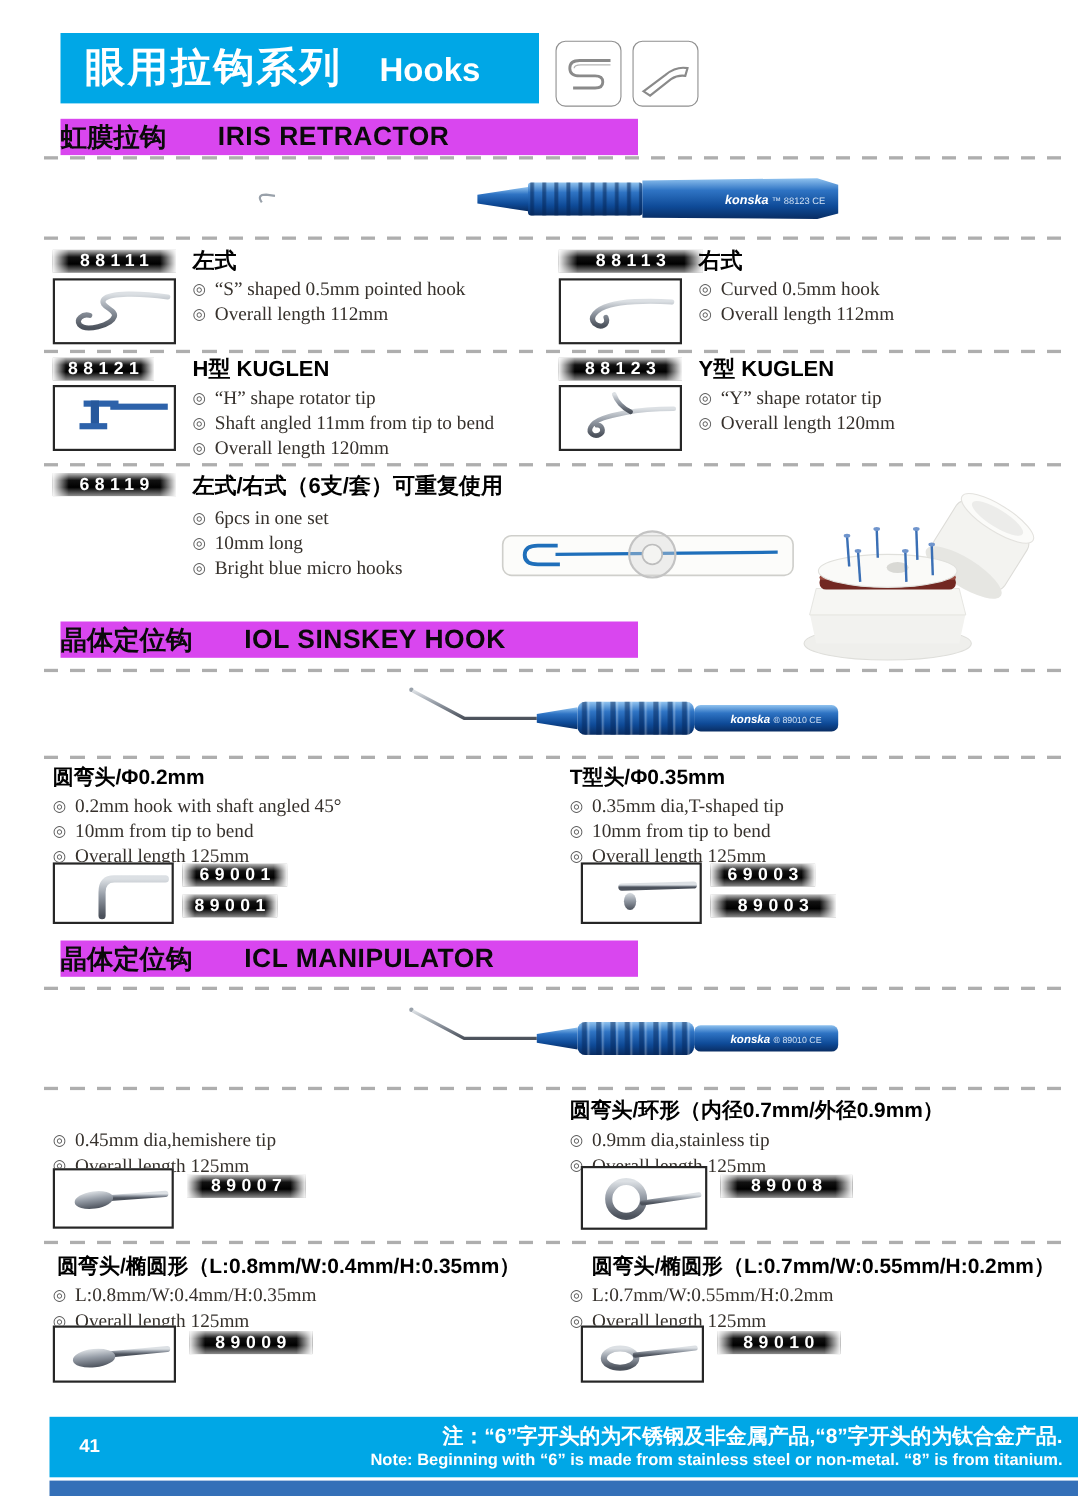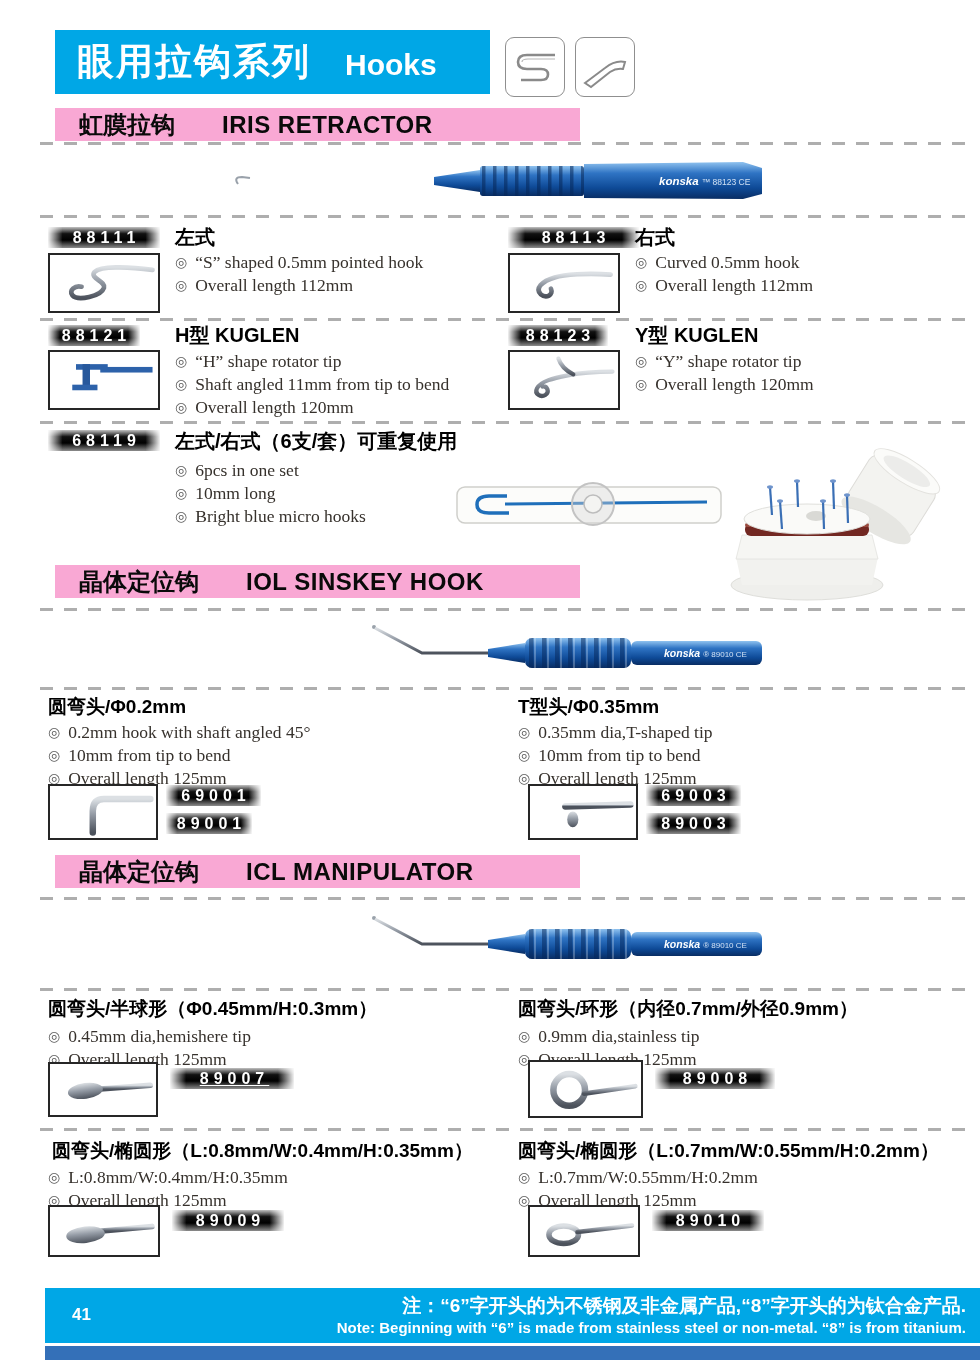--- a/index.html
+++ b/index.html
@@ -6,22 +6,22 @@
   #page{position:relative;width:980px;height:1360px;background:#ffffff;overflow:hidden;
         font-family:"Liberation Sans","DejaVu Sans",sans-serif;}
   .abs{position:absolute;}
   
   .title-banner{left:55px;top:30px;width:435px;height:64px;background:#00a7e6;
     display:flex;align-items:center;gap:34px;padding-left:22px;box-sizing:border-box;}
   .title-zh{font-size:37px;font-weight:bold;color:#fff;letter-spacing:2px;}
   .title-en{font-size:30px;font-weight:bold;color:#fff;padding-top:6px;}
   .icon-box{top:37px;width:58px;height:58px;background:#fff;border:1px solid #8f8f8f;
     border-radius:9px;display:flex;align-items:center;justify-content:center;}
-  .section-bar{height:33px;width:525px;left:55px;background:#f9a8d4;display:flex;
-    align-items:center;gap:30px;padding-left:24px;box-sizing:border-box;}
+  .section-bar{height:33px;width:525px;left:55px;background:#d946ef;display:flex;
+    align-items:center;gap:30px;box-sizing:border-box;}
   .section-zh{font-size:24px;font-weight:bold;color:#0a0a0a;}
   .section-en{font-size:24px;font-weight:bold;color:#0a0a0a;letter-spacing:0.5px;margin-left:17px;}
   
   .dash{left:40px;width:934px;height:3px;
     background:repeating-linear-gradient(90deg,#aeaeae 0 13px,transparent 13px 24px);}
   
   .badge{height:21px;line-height:21px;text-align:center;color:#fff;font-weight:bold;
     font-size:16px;letter-spacing:5px;text-indent:5px;
     background-image:linear-gradient(90deg,rgba(255,255,255,.95),rgba(255,255,255,0) 13%,rgba(255,255,255,0) 87%,rgba(255,255,255,.95)),
                      linear-gradient(180deg,#c2c2c2 0%,#111 32%,#000 62%,#8d8d8d 100%);}
@@ -164,21 +164,21 @@
     <div class="feat">
         <span class="bu">◎</span>
         <span>Shaft angled 11mm from tip to bend</span>
       </div>
     <div class="feat">
         <span class="bu">◎</span>
         <span>Overall length 120mm</span>
       </div>
   </div>
 
-  <div class="abs badge" style="left:508px;top:325px;width:100px;">
+  <div class="abs badge" style="left:508px;top:325px;width:112px;">
     <span>88123</span></div>
   <div class="abs thumb" style="left:508px;top:350px;width:112px;height:60px;">
     <svg viewBox="0 0 112 60">
       <path d="M108,21 C84,21 70,23 60,25 C45,28 31,31 27,39 C24,45 31,49 36,46 C41,43 38,36 33,37" fill="none" stroke="url(#steel)" stroke-width="4.5" stroke-linecap="round"></path>
       <path d="M66,24 C58,20 52,13 50,7" fill="none" stroke="url(#steel)" stroke-width="4.5" stroke-linecap="round"></path>
     </svg>
   </div>
   <div class="abs ptitle" style="left:635px;top:322px;">Y型  KUGLEN</div>
   <div class="abs feats" style="left:635px;top:351px;">
     <div class="feat">
@@ -309,58 +309,57 @@
       </div>
   </div>
   <div class="abs thumb" style="left:528px;top:784px;width:110px;height:56px;">
     <svg viewBox="0 0 110 56">
       <line x1="106" y1="20" x2="36" y2="22" stroke="url(#steel)" stroke-width="7" stroke-linecap="round"></line>
       <ellipse cx="44" cy="36" rx="6" ry="8.5" fill="url(#steel)"></ellipse>
     </svg>
   </div>
   <div class="abs badge" style="left:646px;top:785px;width:95px;">
     <span>69003</span></div>
-  <div class="abs badge" style="left:646px;top:813px;width:95px;text-align:center;">
+  <div class="abs badge" style="left:646px;top:813px;width:114px;text-align:center;">
     <span>89003</span></div>
 
   <div class="abs section-bar" style="top:855px;">
     <span class="section-zh">晶体定位钩</span>
     <span class="section-en">ICL MANIPULATOR</span>
   </div>
   <div class="abs dash" style="top:897px;"></div>
 
   <svg class="inst" style="left:222px;top:903px;" width="545" height="62" viewBox="0 0 545 62">
     <circle cx="152" cy="15" r="2" fill="#9aa2ab"></circle>
     <polyline points="153,16 200,41 266,41" stroke="url(#steel)" stroke-width="3" fill="none"></polyline>
     <polygon points="266,37 303,31 303,51 266,45" fill="url(#blueG)"></polygon>
     <rect x="303" y="26" width="106" height="30" rx="7" fill="url(#blueG)"></rect>
     <rect x="303" y="26" width="106" height="30" rx="7" fill="url(#ribs2)"></rect>
     <rect x="409" y="29" width="131" height="24" rx="6" fill="url(#blueG)"></rect>
     <text x="442" y="45" font-size="10.5" font-weight="bold" font-style="italic" fill="#ffffff"><tspan>konska</tspan><tspan dx="3" font-size="8" font-style="normal" font-weight="normal" fill="#cfe0f4">® 89010 CE</tspan></text>
   </svg>
   <div class="abs dash" style="top:988px;"></div>
 
-  <div class="abs phead" style="left:48px;top:996px;">圆弯头/半球形（Φ0.45mm/H:0.3mm）</div>
   <div class="abs feats" style="left:48px;top:1026px;">
     <div class="feat">
         <span class="bu">◎</span>
         <span>0.45mm dia,hemishere tip</span>
       </div>
     <div class="feat">
         <span class="bu">◎</span>
         <span>Overall length 125mm</span>
       </div>
   </div>
   <div class="abs thumb" style="left:48px;top:1062px;width:110px;height:55px;">
     <svg viewBox="0 0 110 55">
       <line x1="106" y1="23" x2="52" y2="27" stroke="url(#steel)" stroke-width="6" stroke-linecap="round"></line>
       <ellipse cx="36" cy="29" rx="19" ry="8.5" fill="url(#steel)" transform="rotate(-8 36 29)"></ellipse>
     </svg>
   </div>
-  <div class="abs badge" style="left:170px;top:1068px;width:124px;text-decoration:underline;">
+  <div class="abs badge" style="left:170px;top:1068px;width:108px;">
     <span>89007</span></div>
 
   <div class="abs phead" style="left:518px;top:996px;">圆弯头/环形（内径0.7mm/外径0.9mm）</div>
   <div class="abs feats" style="left:518px;top:1026px;">
     <div class="feat">
         <span class="bu">◎</span>
         <span>0.9mm dia,stainless tip</span>
       </div>
     <div class="feat">
         <span class="bu">◎</span>
@@ -391,21 +390,21 @@
   </div>
   <div class="abs thumb" style="left:48px;top:1205px;width:112px;height:52px;">
     <svg viewBox="0 0 112 52">
       <line x1="108" y1="21" x2="54" y2="26" stroke="url(#steel)" stroke-width="6" stroke-linecap="round"></line>
       <ellipse cx="36" cy="30" rx="21" ry="9" fill="url(#steel)" transform="rotate(-6 36 30)"></ellipse>
     </svg>
   </div>
   <div class="abs badge" style="left:172px;top:1210px;width:112px;">
     <span>89009</span></div>
 
-  <div class="abs phead" style="left:518px;top:1138px;text-align:center;">圆弯头/椭圆形（L:0.7mm/W:0.55mm/H:0.2mm）</div>
+  <div class="abs phead" style="left:538px;top:1138px;text-align:center;">圆弯头/椭圆形（L:0.7mm/W:0.55mm/H:0.2mm）</div>
   <div class="abs feats" style="left:518px;top:1167px;">
     <div class="feat">
         <span class="bu">◎</span>
         <span>L:0.7mm/W:0.55mm/H:0.2mm</span>
       </div>
     <div class="feat">
         <span class="bu">◎</span>
         <span>Overall length 125mm</span>
       </div>
   </div>

